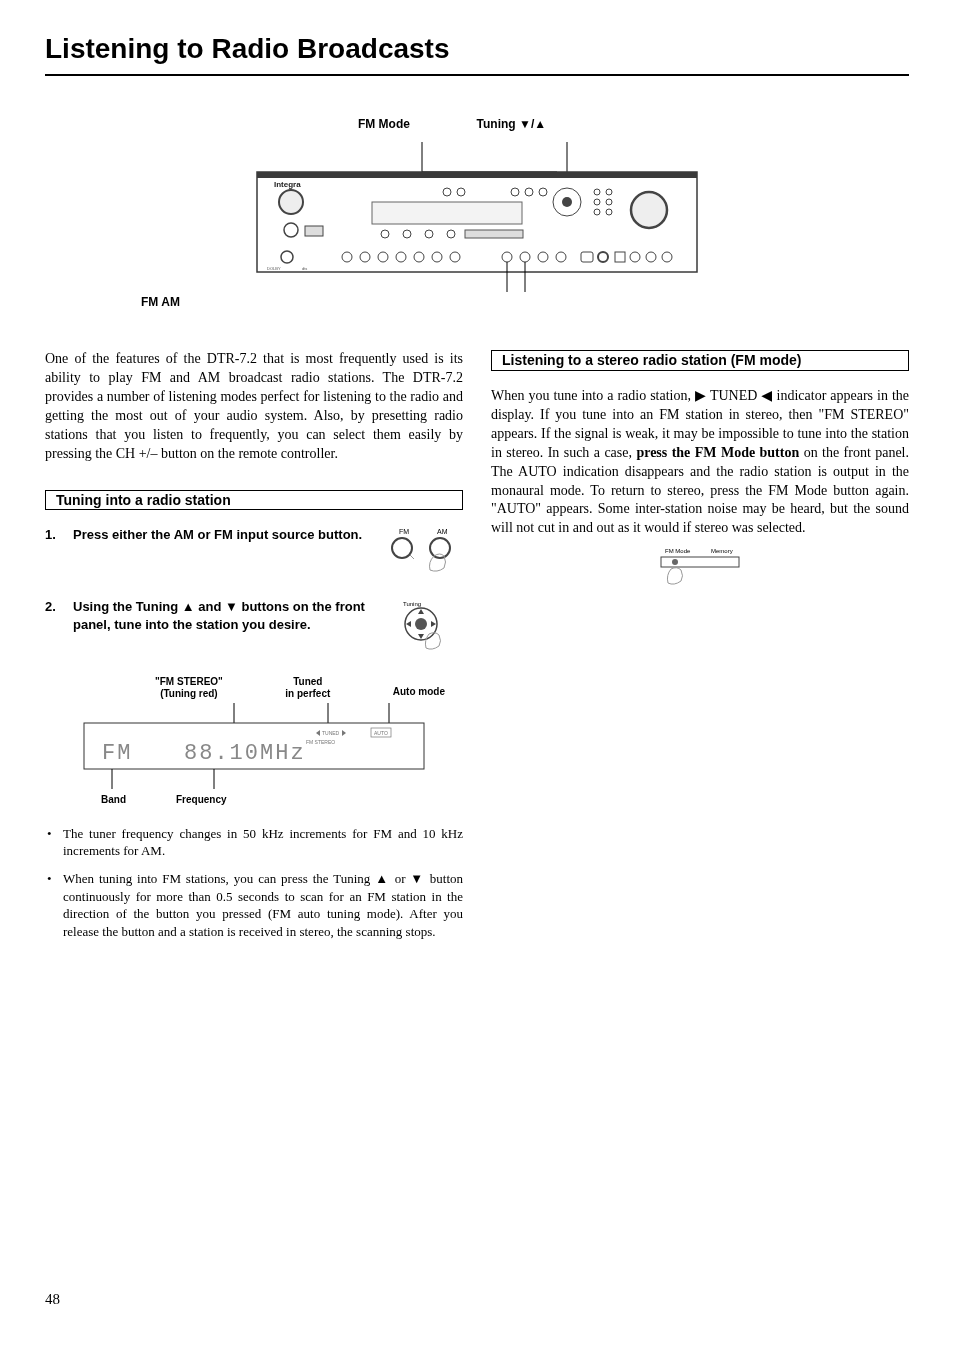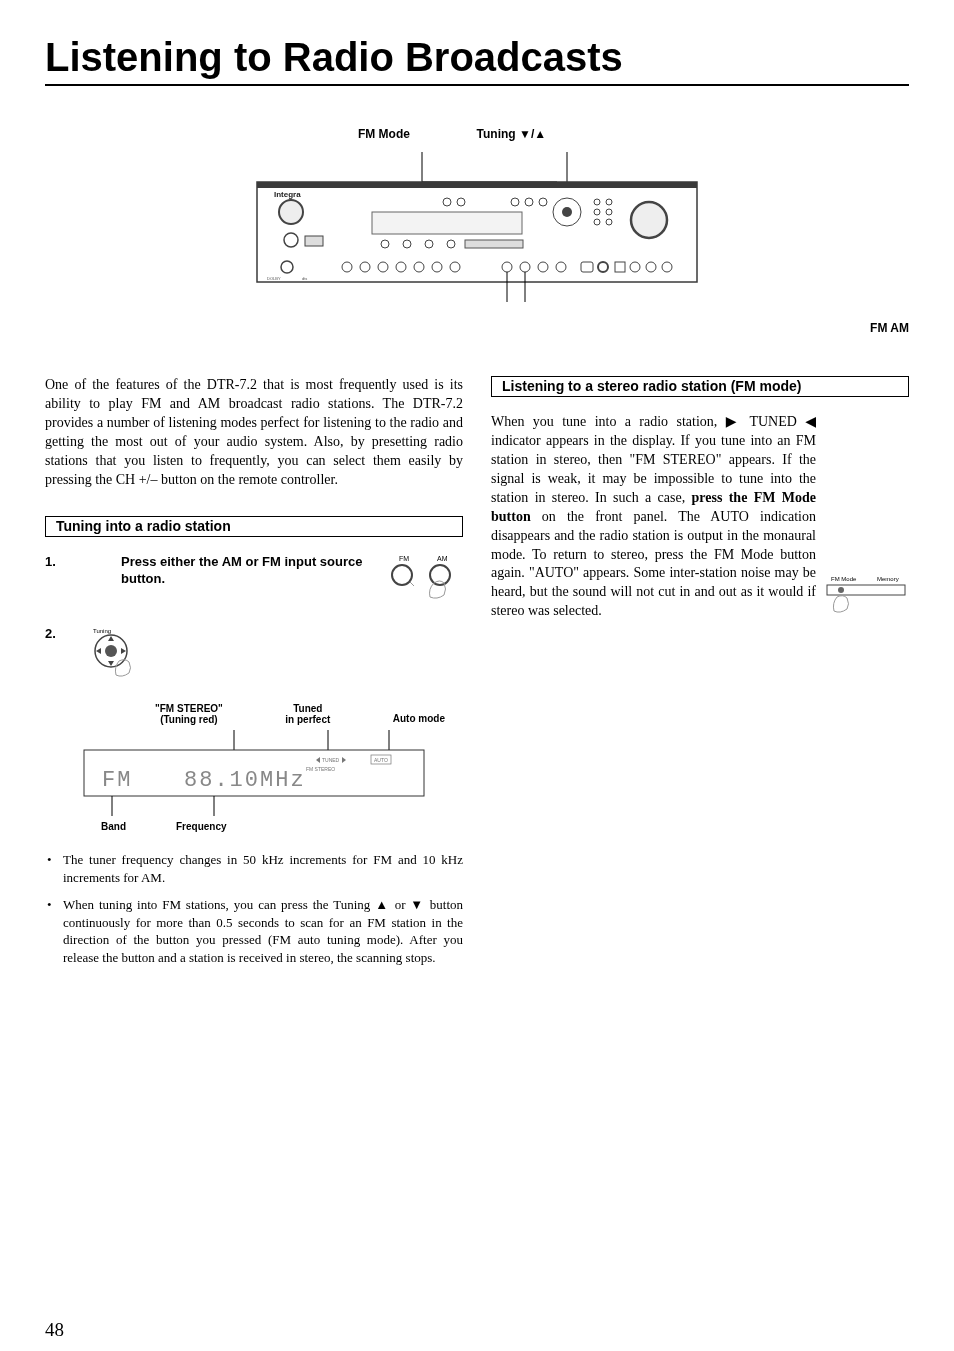--- a/index.html
+++ b/index.html
@@ -7,44 +7,45 @@
     font-family: "Times New Roman", Times, serif;
     font-size: 14px;
     color: #000;
     background: #fff;
     width: 954px;
     padding: 30px 45px 40px 45px;
     line-height: 1.35;
   }
   .page-title {
     font-family: Arial, Helvetica, sans-serif;
-    font-size: 40px;
-    font-weight: bold;
+    font-size: 28px;
+    font-weight: bold;
+    padding-bottom: 6px;
     border-bottom: 2px solid #000;
     margin-bottom: 40px;
   }
   .diagram-wrap {
     text-align: center;
     margin: 0 auto 40px auto;
   }
   .diag-labels-top {
     font-family: Arial, Helvetica, sans-serif;
     font-size: 12px;
     font-weight: bold;
     text-align: center;
     margin-bottom: 10px;
   }
   .diag-labels-top .lbl { display: inline-block; margin: 0 20px; }
   .receiver-svg { display: block; margin: 0 auto; }
   .diag-bottom-label {
     font-family: Arial, Helvetica, sans-serif;
     font-size: 12px;
     font-weight: bold;
-    text-align: right;
-    margin-top: 18px;
+    text-align: left;
+    margin-top: 2px;
   }
   .columns { display: flex; gap: 28px; }
   .col-left { flex: 1 1 0; }
   .col-right { flex: 1 1 0; }
   .intro { text-align: justify; margin-bottom: 26px; }
   .section-box {
     border: 1px solid #000;
     padding: 0 10px;
     font-family: Arial, Helvetica, sans-serif;
     font-weight: bold;
@@ -54,21 +55,21 @@
   .step {
     font-family: Arial, Helvetica, sans-serif;
     font-size: 13px;
     font-weight: bold;
     display: flex;
     align-items: flex-start;
     margin-bottom: 22px;
     gap: 10px;
   }
   .step-num { flex: 0 0 18px; }
-  .step-text { flex: 1 1 auto; padding-right: 8px; margin-left: 48px; }
+  .step-text { flex: 1 1 auto; padding-right: 8px; }
   .step-icon { flex: 0 0 80px; text-align: center; font-family: Arial, Helvetica, sans-serif; font-weight: normal; }
   .step-icon svg { display: block; margin: 0 auto; }
   .display-block { margin: 6px 0 18px 0; text-align:center;}
   .disp-top-labels {
     font-family: Arial, Helvetica, sans-serif;
     font-size: 10px;
     font-weight: bold;
     display: flex;
     justify-content: space-between;
     margin: 0 18px 4px 110px;
@@ -84,27 +85,27 @@
     margin: 4px 0 0 56px;
     align-items: flex-end;
   }
   ul.notes { list-style: none; margin-left: 18px; }
   ul.notes li { position: relative; text-align: justify; margin-bottom: 10px; font-size: 13px; }
   ul.notes li::before {
     content: "•"; position: absolute; left: -16px; top: 0;
   }
   .right-body { text-align: justify; }
   .right-body b { font-weight: bold; }
-  .right-flex { display: flex; gap: 7px; align-items: flex-end; }
+  .right-flex { display: flex; gap: 7px; align-items: center; flex-direction: column; }
   .fmmode-icon { flex: 0 0 86px; font-family: Arial, Helvetica, sans-serif; font-size: 7px; }
   .page-num {
     font-family: "Times New Roman", Times, serif;
-    font-size: 19px;
+    font-size: 15px;
     position: absolute;
-    bottom: 8px;
+    bottom: 42px;
     left: 45px;
   }
   .seg-font {
     font-family: "Courier New", monospace;
     letter-spacing: 2px;
     fill: #888;
     font-size: 22px;
   }
 </style>
 </head>
@@ -210,20 +211,21 @@
           <circle cx="56" cy="22" r="10" fill="#fff" stroke="#444" stroke-width="2"></circle>
 
           <path d="M50,30 q6,-4 10,0 q3,6 0,12 q-7,5 -14,2 q-2,-8 4,-14" fill="none" stroke="#999" stroke-width="1"></path>
           <line x1="26" y1="29" x2="30" y2="33" stroke="#999"></line>
         </svg>
       </div>
     </div>
 
     <div class="step">
       <div class="step-num">2.</div>
+      <div class="step-text">Using the Tuning ▲ and ▼ buttons on the front panel, tune into the station you desire.</div>
       <div class="step-icon">
         <svg width="60" height="56" viewBox="0 0 60 56">
           <text x="10" y="8" font-size="6" font-family="Arial">Tuning</text>
           <circle cx="28" cy="26" r="16" fill="none" stroke="#444" stroke-width="1.5"></circle>
           <circle cx="28" cy="26" r="6" fill="#555"></circle>
           <polygon points="28,11 25,16 31,16" fill="#444"></polygon>
           <polygon points="28,41 25,36 31,36" fill="#444"></polygon>
           <polygon points="13,26 18,23 18,29" fill="#444"></polygon>
           <polygon points="43,26 38,23 38,29" fill="#444"></polygon>
           <path d="M36,36 q6,-3 10,1 q3,6 0,11 q-7,5 -13,2 q-2,-8 3,-14" fill="none" stroke="#999" stroke-width="1"></path>

